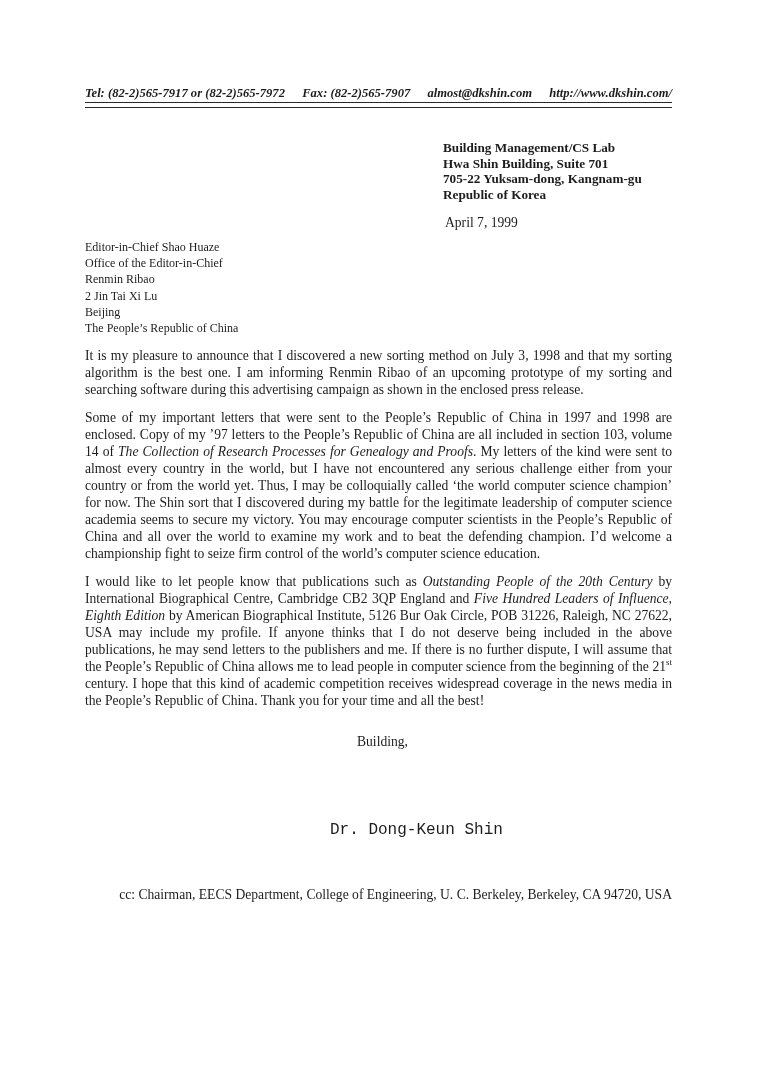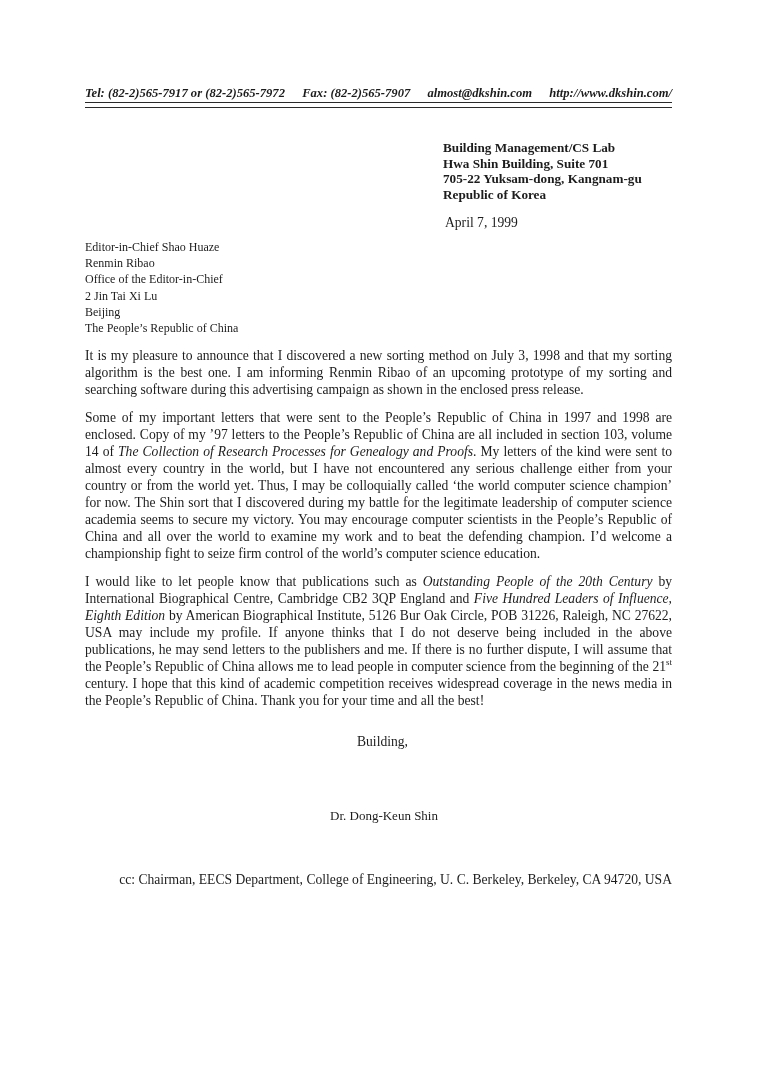--- a/index.html
+++ b/index.html
@@ -64,24 +64,25 @@
   .it { font-style: italic; }
   sup { font-size: 9px; line-height: 0; vertical-align: super; }
 
   .closing {
     margin-top: 24px;
     margin-left: 272px;
     font-size: 13.6px;
     line-height: 17px;
   }
   .signature {
-    margin-top: 57px;
+    margin-top: 72px;
     margin-left: 245px;
-    font-size: 13px;
+    font-size: 16px;
     line-height: 17px;
+    font-family: Liberation Mono, monospace;
   }
   .cc {
     margin-top: 47px;
     font-size: 13.6px;
     line-height: 17px;
     text-align: right;
   }
 </style>
 </head>
 <body>
@@ -101,22 +102,22 @@
     <div>Building Management/CS Lab</div>
     <div>Hwa Shin Building, Suite 701</div>
     <div>705-22 Yuksam-dong, Kangnam-gu</div>
     <div>Republic of Korea</div>
   </div>
 
   <div class="date">April 7, 1999</div>
 
   <div class="recipient">
     <div>Editor-in-Chief Shao Huaze</div>
+    <div>Office of the Editor-in-Chief</div>
     <div>Renmin Ribao</div>
-    <div>Office of the Editor-in-Chief</div>
     <div>2 Jin Tai Xi Lu</div>
     <div>Beijing</div>
     <div>The People’s Republic of China</div>
   </div>
 
 
   <p class="body-para"><span>It is my pleasure to announce that I discovered a new sorting method on July 3, 1998 and that my sorting algorithm is the best one.  I am informing Renmin Ribao of an upcoming prototype of my sorting and searching software during this advertising campaign as shown in the enclosed press release.</span></p>
   <p class="body-para"><span>Some of my important letters that were sent to the People’s Republic of China in 1997 and 1998 are enclosed.  Copy of my ’97 letters to the People’s Republic of China are all included in section 103, volume 14 of </span><span class="it">The Collection of Research Processes for Genealogy and Proofs</span><span>.  My letters of the kind were sent to almost every country in the world, but I have not encountered any serious challenge either from your country or from the world yet.  Thus, I may be colloquially called ‘the world computer science champion’ for now.  The Shin sort that I discovered during my battle for the legitimate leadership of computer science academia seems to secure my victory.  You may encourage computer scientists in the People’s Republic of China and all over the world to examine my work and to beat the defending champion.  I’d welcome a championship fight to seize firm control of the world’s computer science education.</span></p>
   <p class="body-para"><span>I would like to let people know that publications such as </span><span class="it">Outstanding People of the 20th Century</span><span> by International Biographical Centre, Cambridge CB2 3QP England and </span><span class="it">Five Hundred Leaders of Influence, Eighth Edition</span><span> by American Biographical Institute, 5126 Bur Oak Circle, POB 31226, Raleigh, NC 27622, USA may include my profile.  If anyone thinks that I do not deserve being included in the above publications, he may send letters to the publishers and me.  If there is no further dispute, I will assume that the People’s Republic of China allows me to lead people in computer science from the beginning of the 21</span><sup>st</sup><span> century.  I hope that this kind of academic competition receives widespread coverage in the news media in the People’s Republic of China.  Thank you for your time and all the best!</span></p>
 

